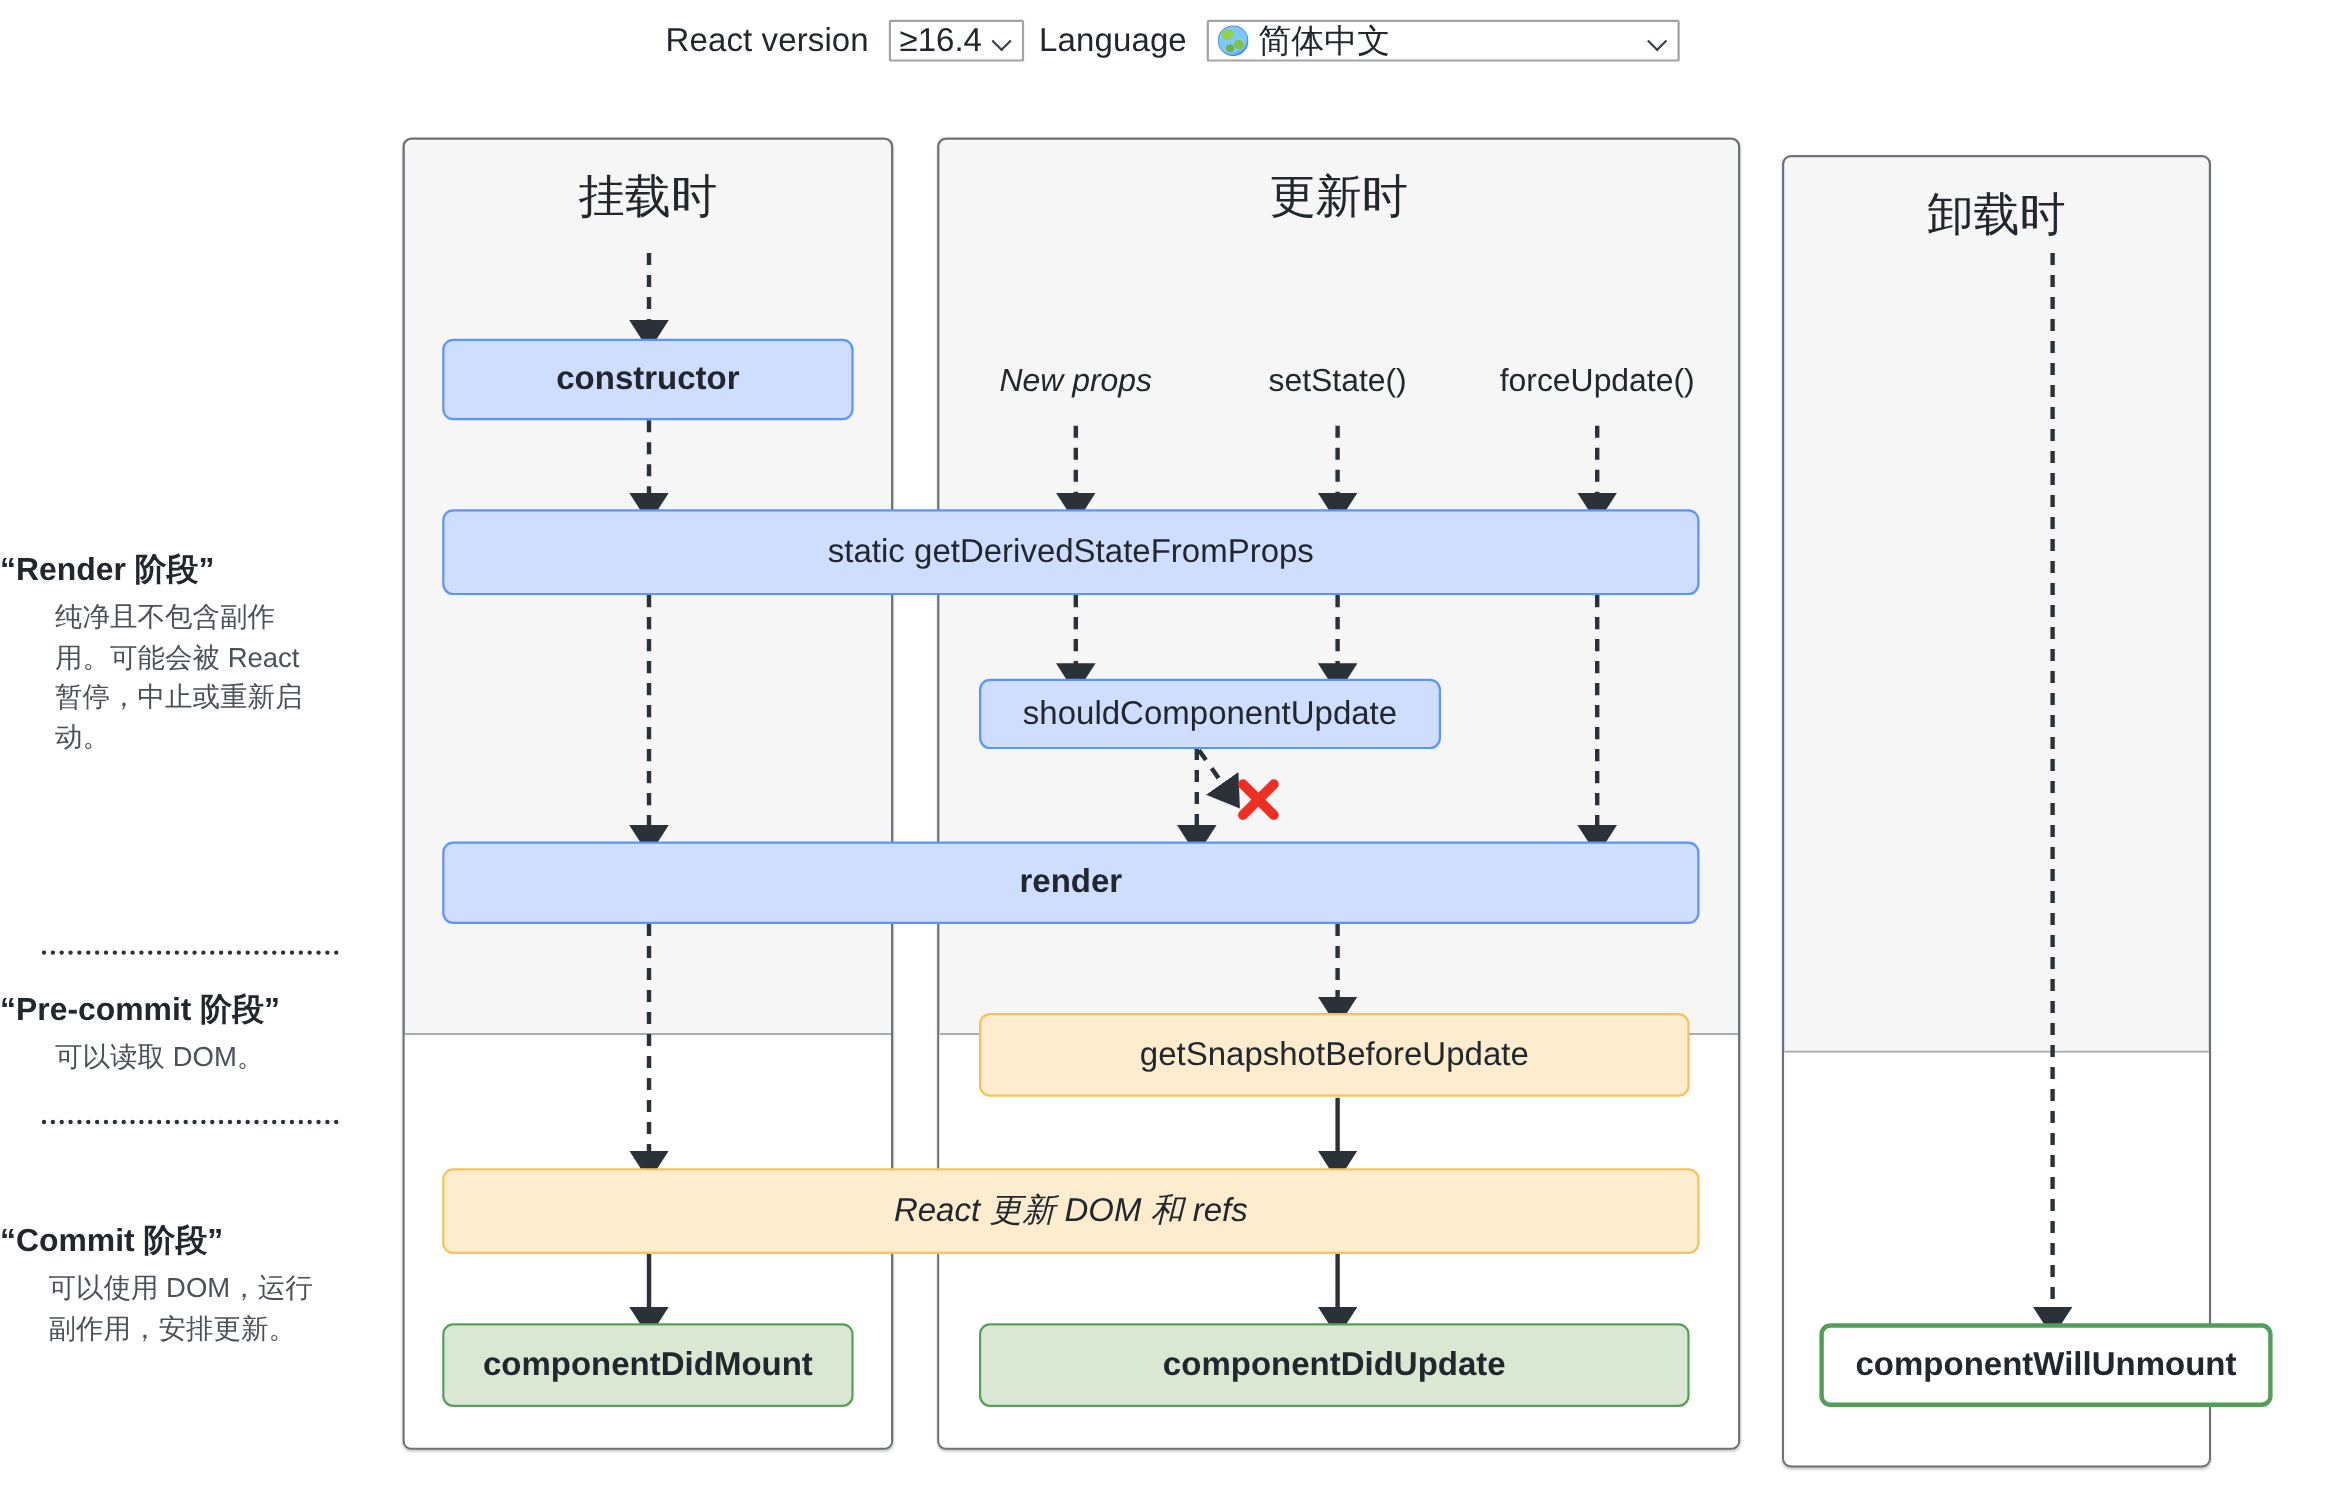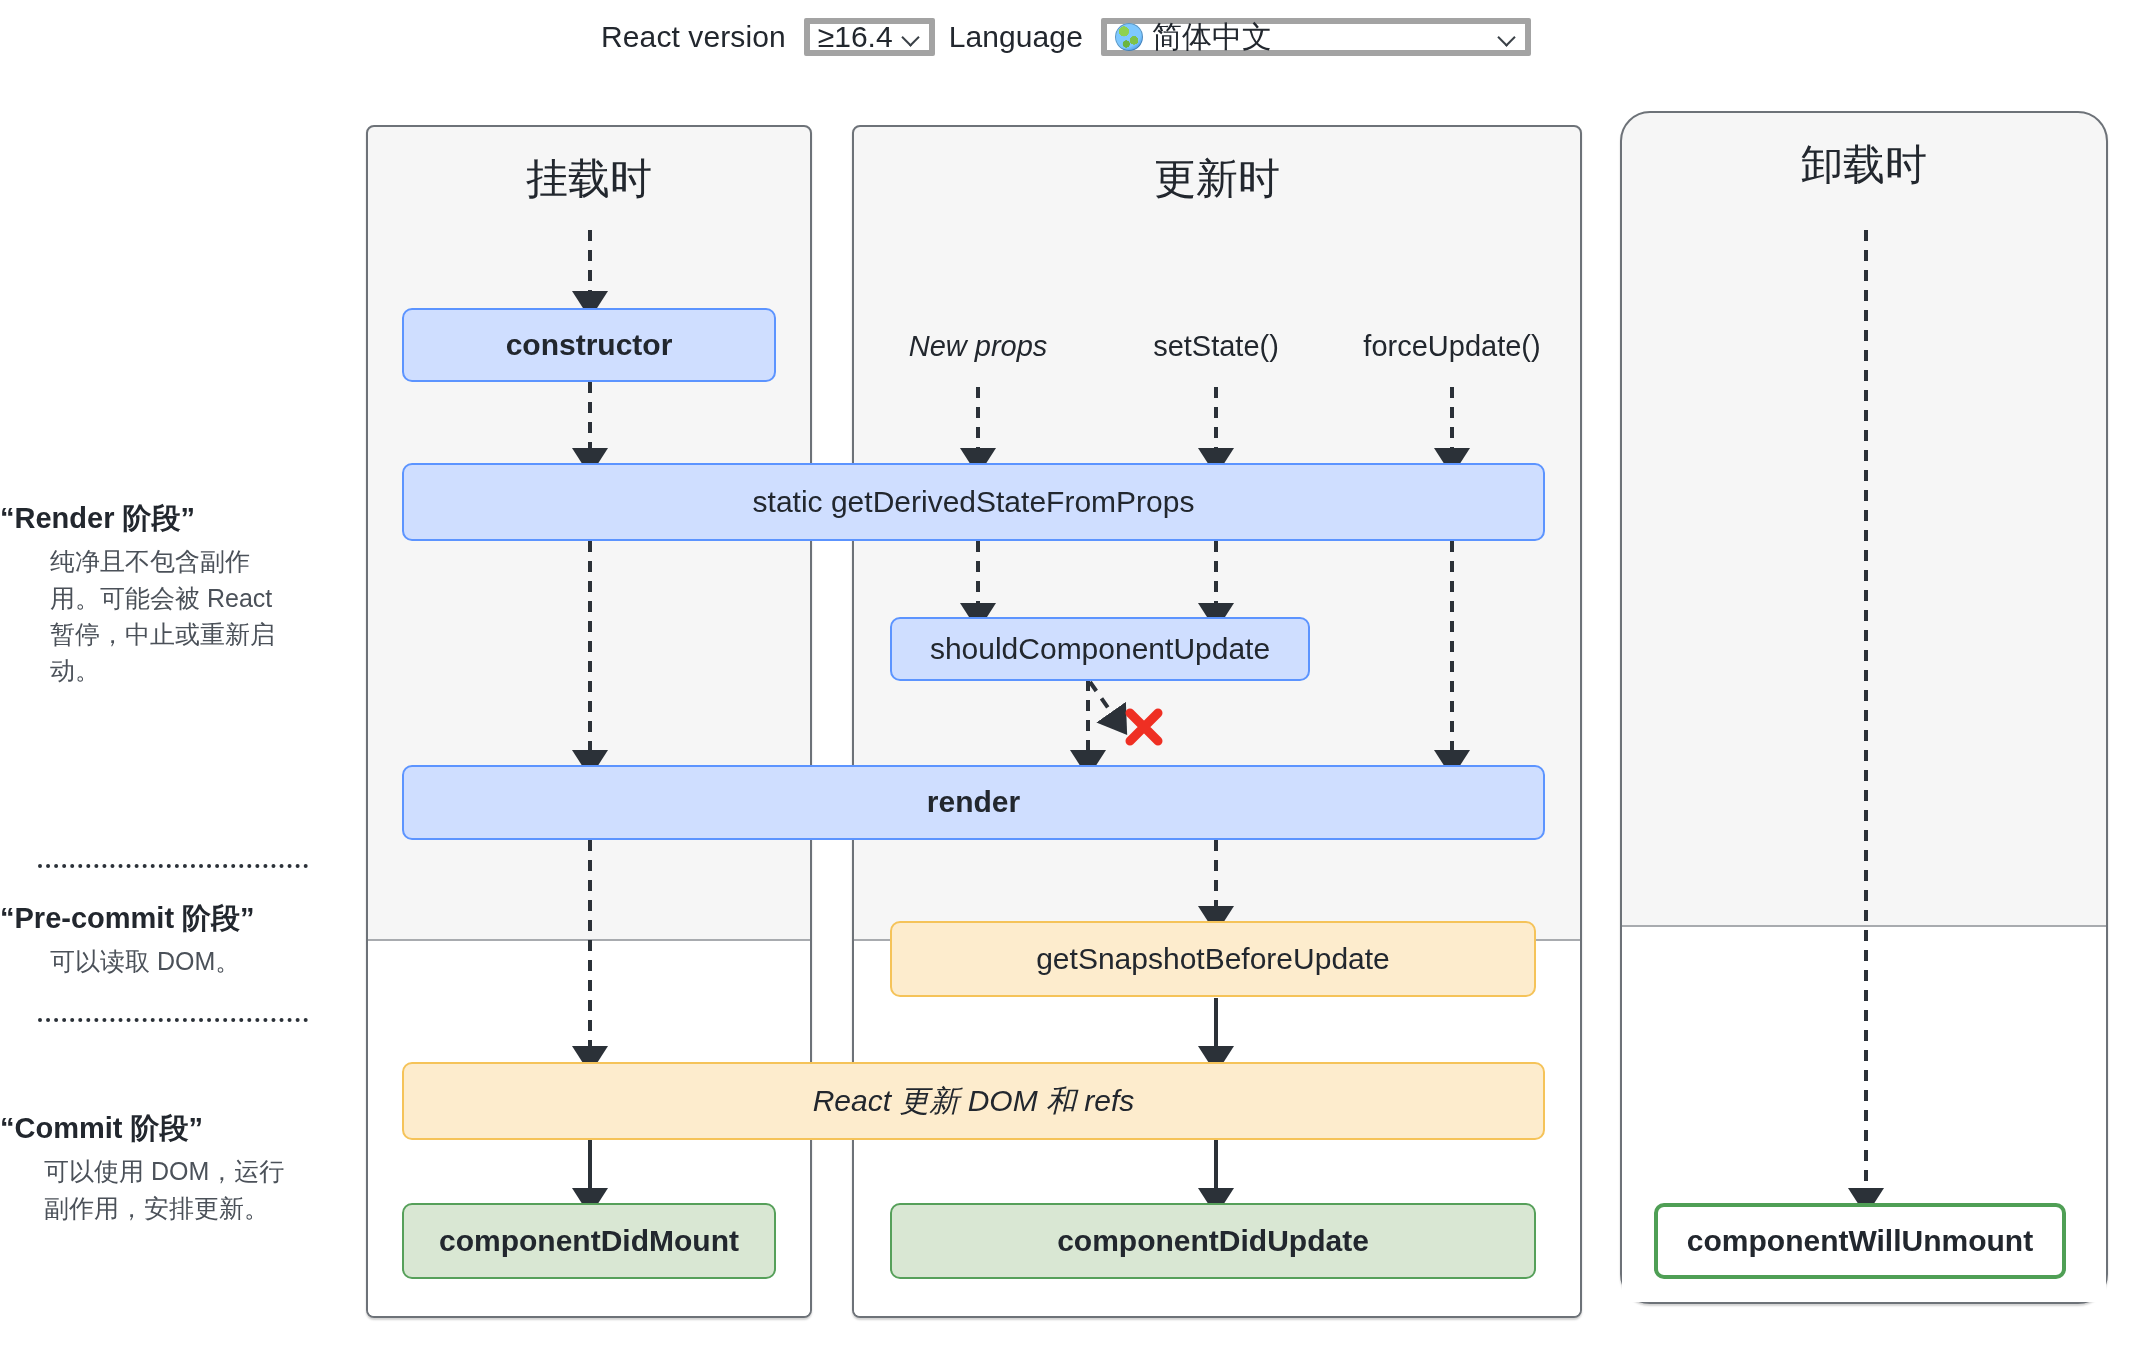--- a/index.html
+++ b/index.html
@@ -13,21 +13,21 @@
   }
 
   
   #controls{
     position:absolute;left:0;top:18px;width:2132px;
     display:flex;justify-content:center;align-items:center;gap:14px;
     font-size:30px;color:#22272e;
   }
   #controls .ctl-label{font-size:30px;letter-spacing:.1px;}
   .sel{
-    border:6px solid #a3a3a3;background:#fff;color:#22272e;
+    border:2px solid #a3a3a3;background:#fff;color:#22272e;
     font-family:"Liberation Sans","DejaVu Sans",sans-serif;
     font-size:30px;padding:2px 8px;border-radius:2px;
     display:inline-flex;align-items:center;gap:10px;height:38px;box-sizing:border-box;
   }
   .sel .chev{display:inline-block;width:18px;height:18px;position:relative;flex:0 0 auto;}
   .sel .chev::before{
     content:"";position:absolute;left:1px;top:3px;width:11px;height:11px;
     border-right:2px solid #3a4047;border-bottom:2px solid #3a4047;
     transform:rotate(45deg);
   }
@@ -141,21 +141,21 @@
 <div class="panel" style="left:366px;top:125px;width:446px;height:1193px;">
   <div class="panel-white" style="height:375px;"></div>
   <div class="panel-title">挂载时</div>
 </div>
 
 <div class="panel" style="left:852px;top:125px;width:730px;height:1193px;">
   <div class="panel-white" style="height:375px;"></div>
   <div class="panel-title">更新时</div>
 </div>
 
-<div class="panel" style="left:1620px;top:111px;width:488px;height:1193px;border-radius:30px;">
+<div class="panel" style="left:1620px;top:141px;width:390px;height:1193px;">
   <div class="panel-white" style="height:375px;"></div>
   <div class="panel-title">卸载时</div>
 </div>
 
 <svg id="wires" viewBox="0 0 2132 1360">
   <defs>
     <marker id="ah" markerWidth="9" markerHeight="9" refX="3" refY="4.5" orient="auto">
       <path d="M0,0 L7,4.5 L0,9 z" fill="#2b3138"></path>
     </marker>
   </defs>

